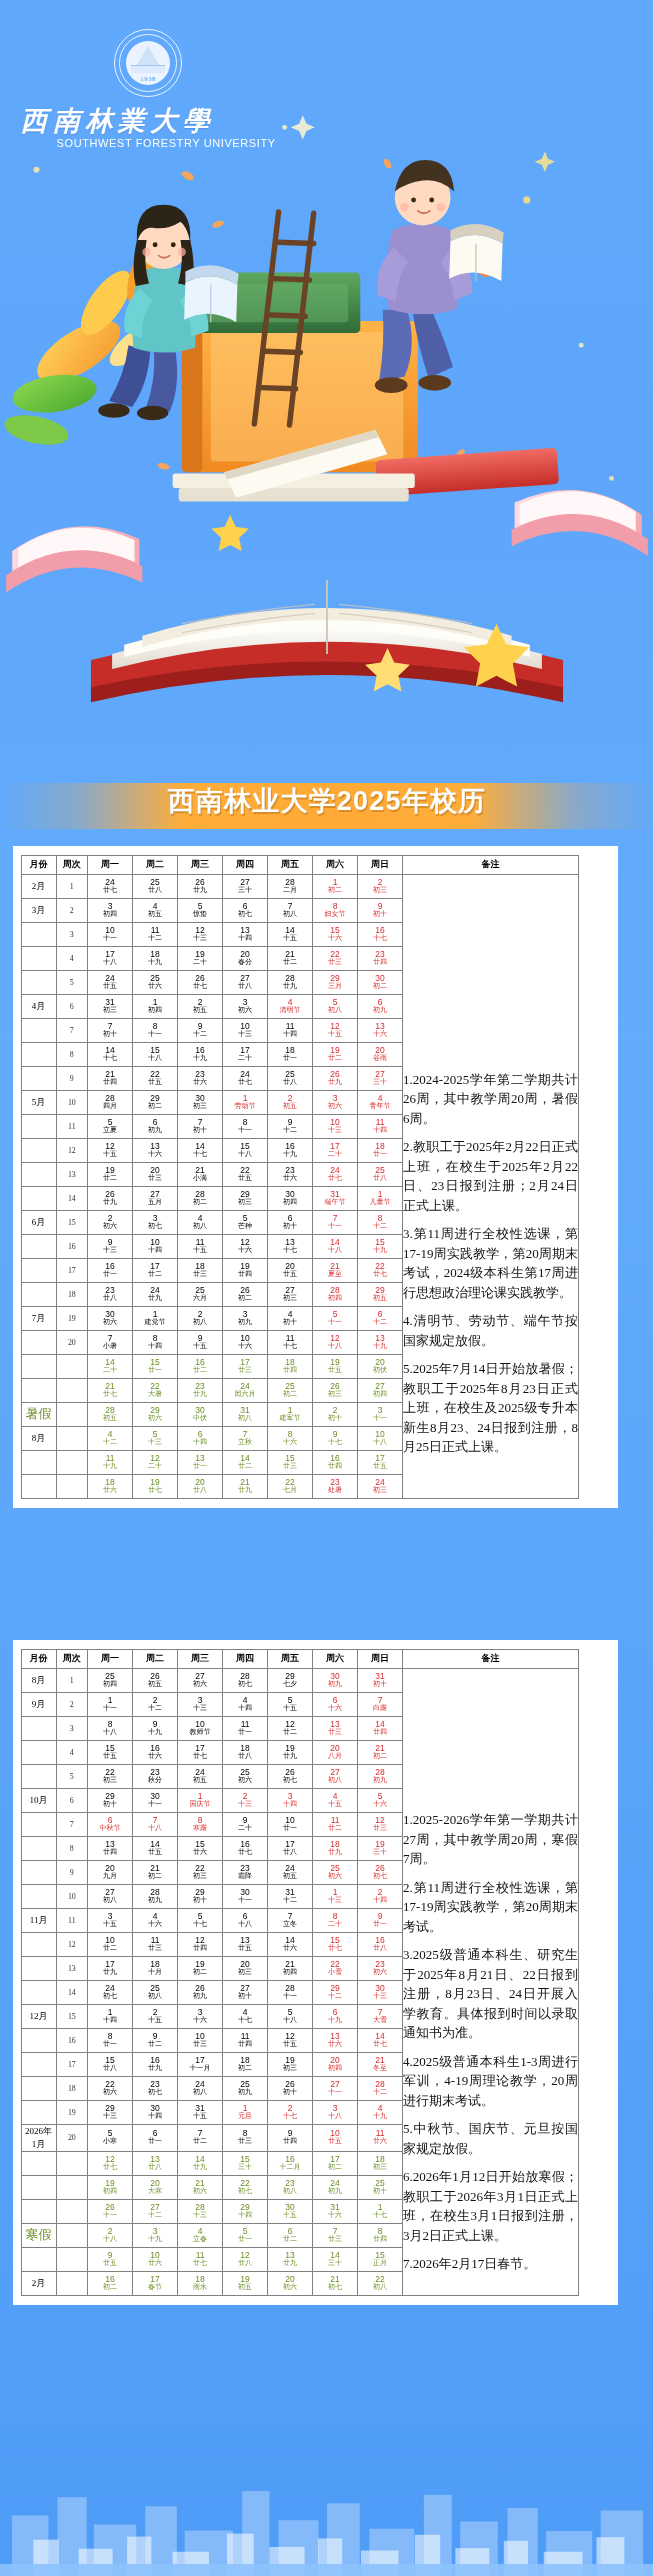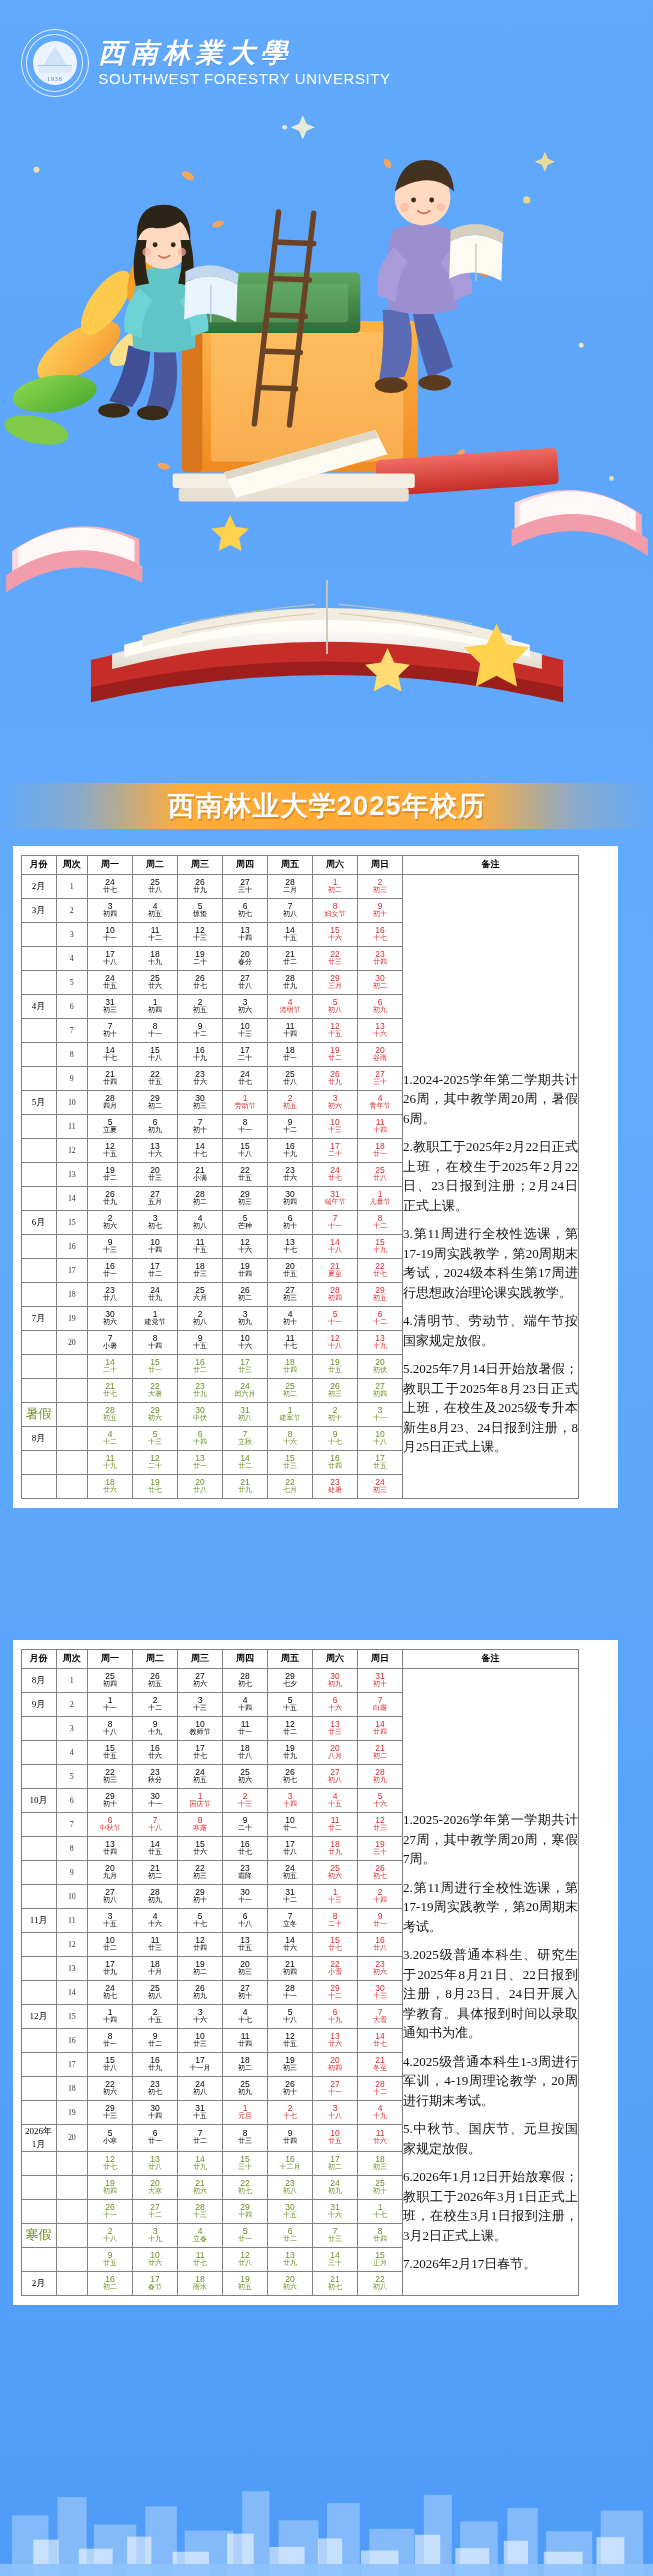--- a/index.html
+++ b/index.html
@@ -18,20 +18,21 @@
     position: absolute; inset: 0;
     background: linear-gradient(180deg,#61a9fc 0%, #5ea6fb 18%, #63acfd 40%, #59a4fb 70%, #4f9cf8 100%);
     z-index: 0;
   }
 
   
   .header {
     position: absolute; top: 29px; left: 20.6px;
     display: flex; align-items: center; gap: 9.7px;
     z-index: 5;
+    flex-direction: column;
   }
   .seal {
     width: 68px; height: 68px; border-radius: 50%;
     border: 1.8px solid #eaf3ff; position: relative;
     display:flex;align-items:center;justify-content:center;
   }
   .seal::before {
     content:""; position:absolute; inset:4.2px; border-radius:50%;
     border:0.9px solid #eaf3ff;
   }
@@ -57,33 +58,33 @@
   .logo-texts { display:flex; flex-direction:column; }
   .logo-cn {
     font-family: "Liberation Serif", "DejaVu Serif", serif;
     font-size: 27px; color:#ffffff; font-weight:700; letter-spacing:5.4px;
     font-style: italic;
     text-shadow: 0 0.6px 1.2px rgba(0,0,0,.12);
     line-height: 1.05;
   }
   .logo-en {
     font-family: "Liberation Sans", sans-serif;
-    font-size: 15px; color:#ffffff; letter-spacing: 0.6px;
-    margin-top: 1.8px; white-space: nowrap;
+    font-size: 11px; color:#ffffff; letter-spacing: 0.6px;
+    margin-top: 1.8px; white-space: nowrap; margin-left: 36px;
   }
 
   
   .illus { position: absolute; top: 91px; left: 0; width: 654px; height: 684px; z-index: 3; }
 
   
   .title-banner {
     position: absolute; top: 783px; left: 0; width: 654px; height: 46px;
     z-index: 6;
     background: linear-gradient(90deg, rgba(255,170,48,0) 0%, rgba(255,170,48,.25) 12%, #ffad3a 28%, #ffaa35 50%, #ffad3a 72%, rgba(255,170,48,.25) 88%, rgba(255,170,48,0) 100%);
-    display:flex; align-items:center; justify-content:center;
+    display:flex; justify-content:center;
   }
   .title-text {
     font-family: "Liberation Sans", "DejaVu Sans", sans-serif;
     font-size: 27px; font-weight: 700; color:#ffffff; letter-spacing: 1.2px;
     text-shadow: 1.2px 1.8px 0 rgba(150,90,10,.35), 0 0 0.6px rgba(0,0,0,.2);
   }
 
   
   .sheet {
     position: absolute; left: 13.3px; width: 605px;

